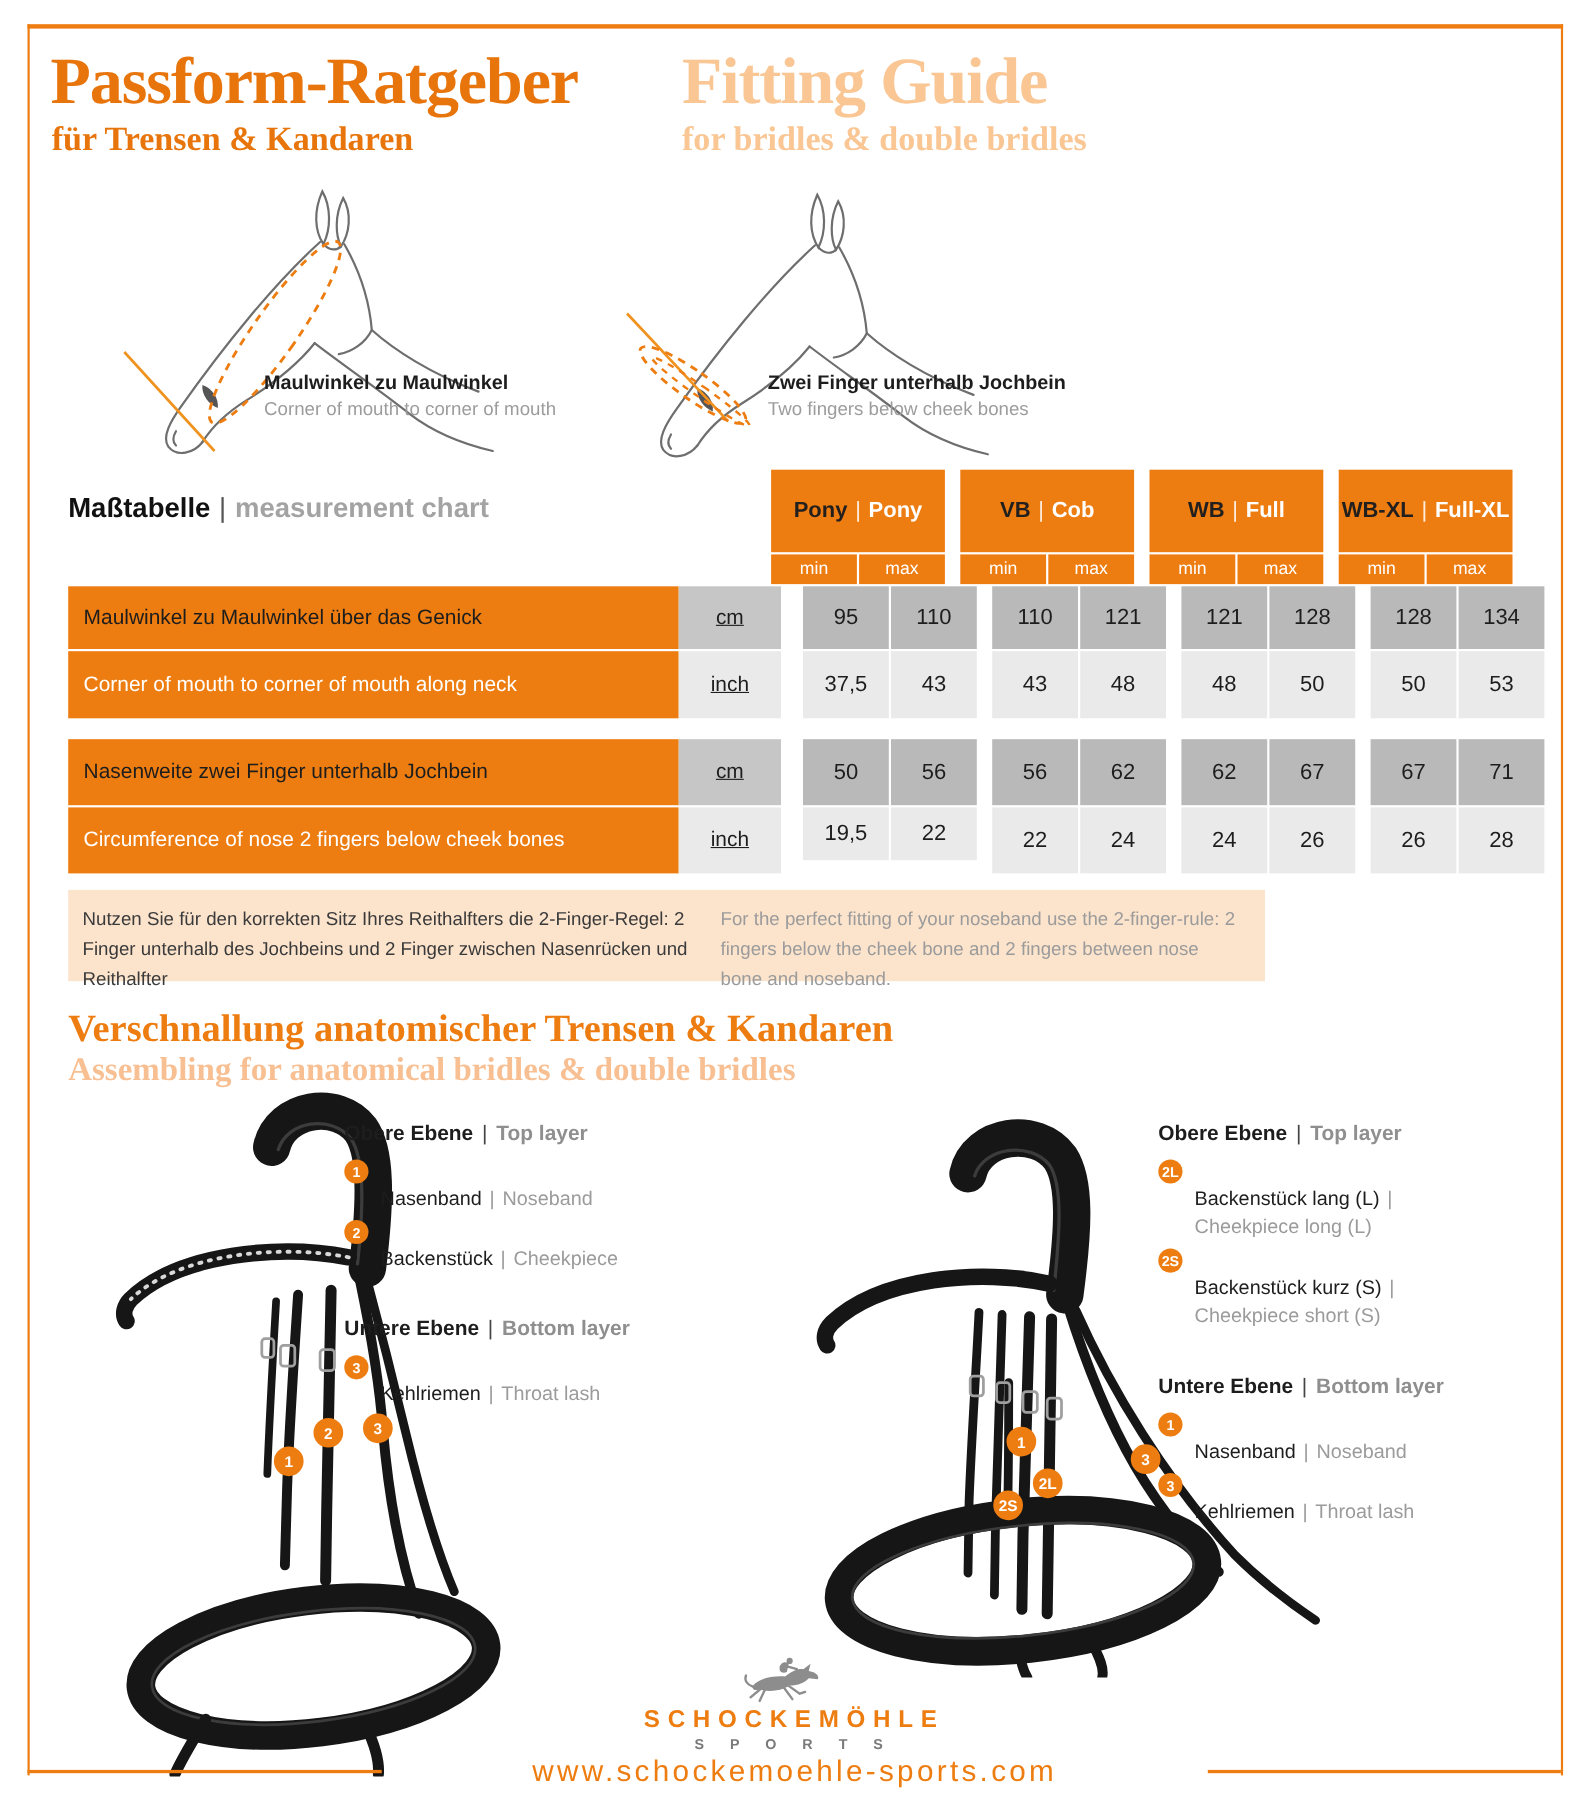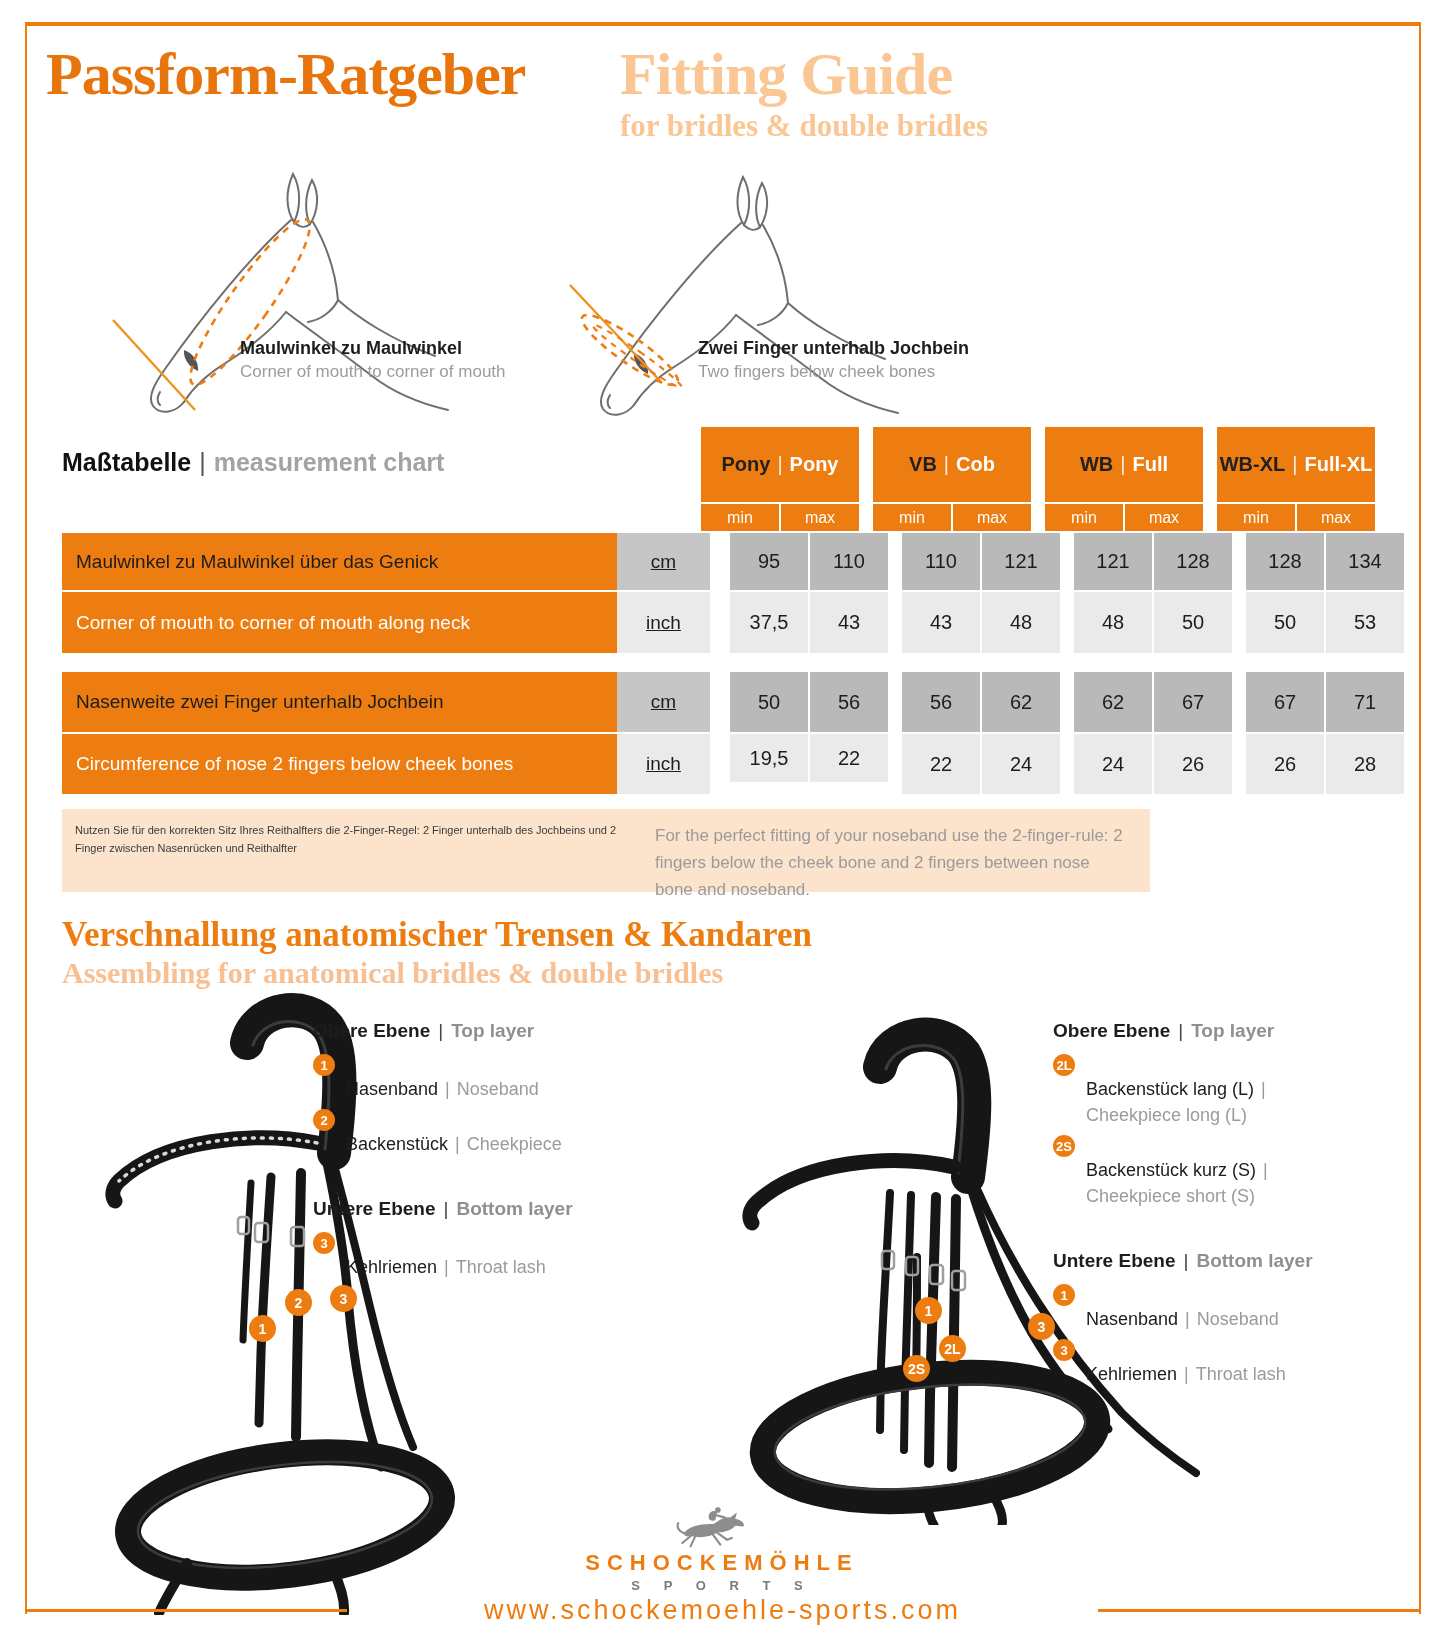--- a/index.html
+++ b/index.html
@@ -44,21 +44,21 @@
         justify-content:center;font-size:19px;color:#1d1d1d;text-decoration:underline;}
   .unit.dark{background:#c6c6c6;}
   .unit.light{background:#eaeaea;}
   .vpair{position:absolute;width:158px;display:flex;gap:2px;margin-left:29px;}
   .vcell{width:78px;display:flex;align-items:center;justify-content:center;
          font-size:20px;color:#1d1d1d;}
   .vpair.dark .vcell{background:#b9b9b9;}
   .vpair.light .vcell{background:#eaeaea;}
   
   .note{left:62px;top:809px;width:1088px;height:83px;background:#fbe3cc;}
-  .note-de{left:75px;top:822px;width:565px;font-size:11px;line-height:1.6;color:#3a3a3a;}
+  .note-de{left:75px;top:822px;width:565px;font-size:17px;line-height:1.6;color:#3a3a3a;}
   .note-en{left:655px;top:822px;width:470px;font-size:17px;line-height:1.6;color:#9b9b9b;}
   
   .asm-de{left:62px;top:915px;font-family:"Liberation Serif",serif;font-weight:bold;
           font-size:35px;color:#ee7d11;}
   .asm-en{left:62px;top:956px;font-family:"Liberation Serif",serif;font-weight:bold;
           font-size:30px;color:#f8bf92;}
   
   .legend{position:absolute;width:330px;}
   .lg-head{font-size:19px;font-weight:bold;margin-bottom:12px;}
   .lg-head .de{color:#1d1d1d;}
@@ -88,20 +88,21 @@
 </style>
 </head>
 <body>
 
 <div class="page">
 
   <div class="frame"></div>
 
   <div class="abs title-en">Fitting Guide</div>
   <div class="abs title-de">Passform-Ratgeber</div>
+  <div class="abs sub-de">für Trensen &amp; Kandaren</div>
   <div class="abs sub-en">for bridles &amp; double bridles</div>
 
   <svg class="abs" style="left:100px;top:152px" width="350" height="270" viewBox="0 0 350 270">
     <g stroke="#6e6e6e" stroke-width="2" fill="none" stroke-linecap="round">
       <path d="M193,22 C185,40 186,58 194,70 C201,56 201,36 193,22 Z"></path>
       <path d="M212,28 C204,44 205,62 210,72 C218,60 220,42 212,28 Z"></path>
       <path d="M191,68 C150,105 103,163 65,217 C55,231 47,245 53,254 C61,264 76,260 84,250"></path>
       <path d="M84,250 C94,234 108,222 124,212 C148,197 170,180 186,160"></path>
       <path d="M213,70 C228,96 236,124 238,148 C258,166 292,188 335,204"></path>
       <path d="M186,160 C212,180 244,202 272,224 C294,241 322,252 348,258"></path>

